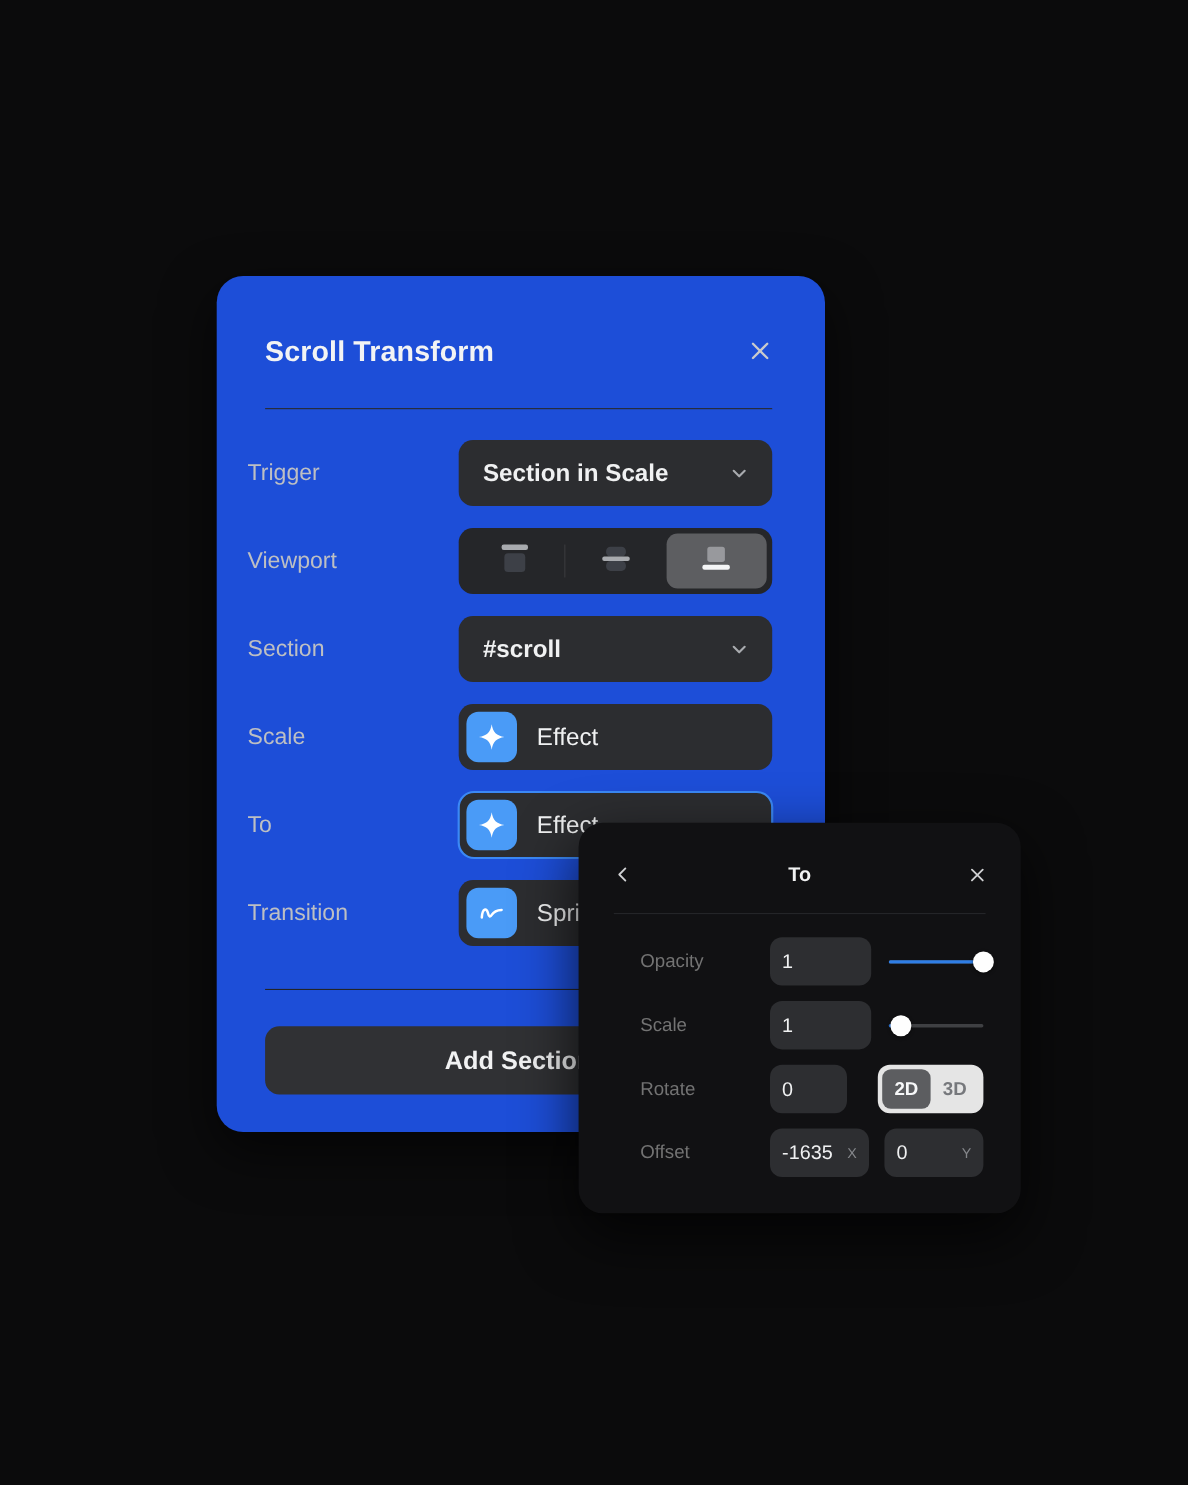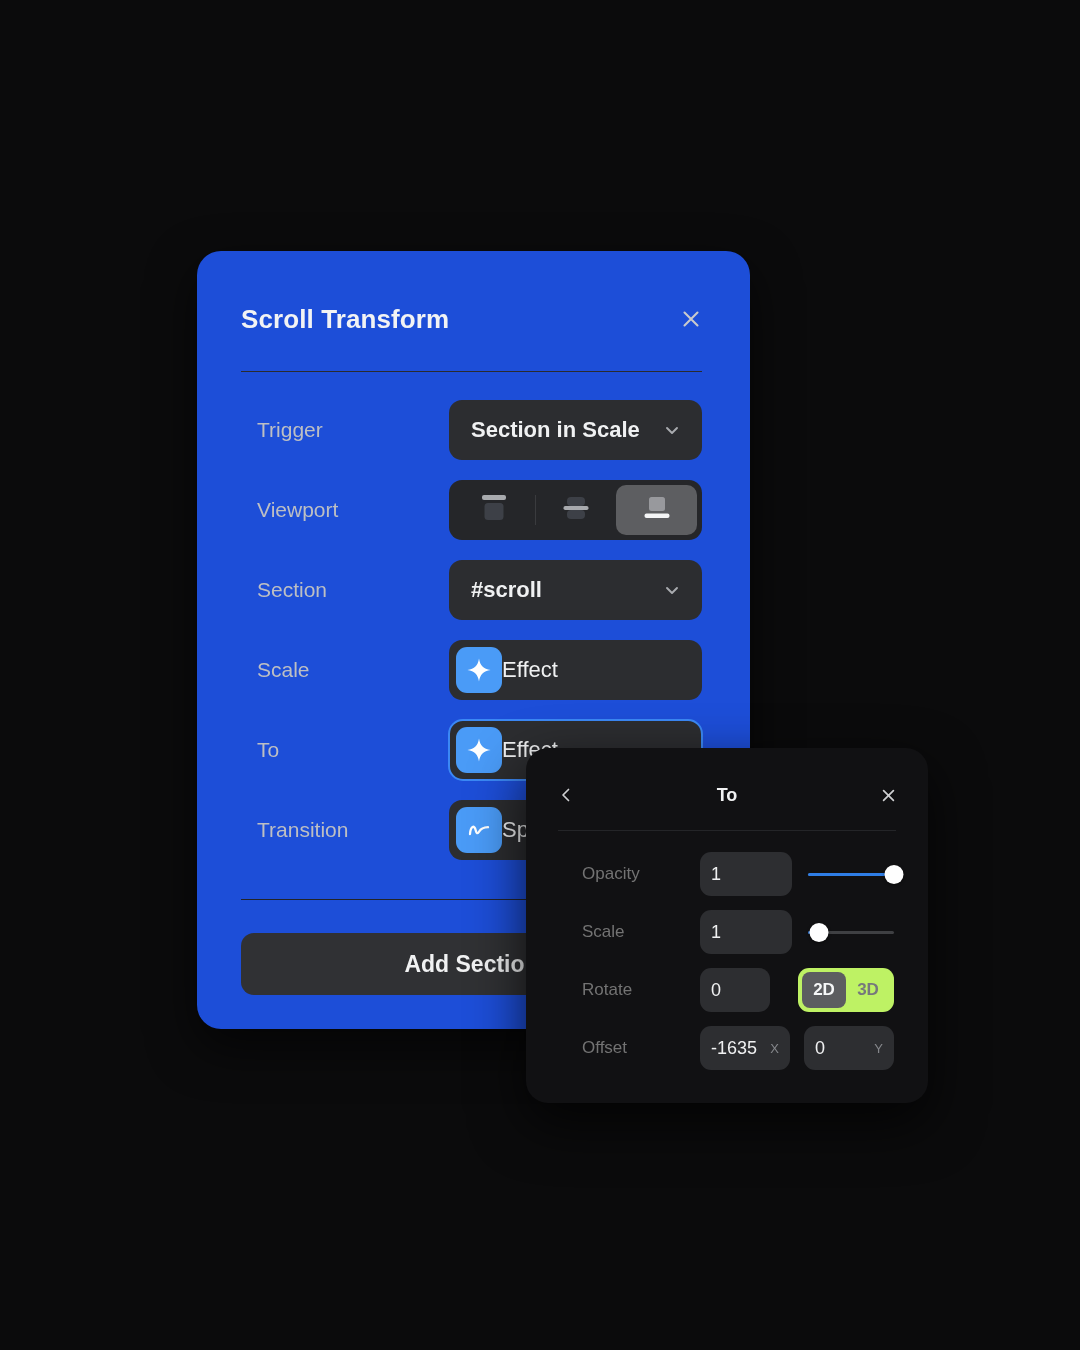--- a/index.html
+++ b/index.html
@@ -56,21 +56,21 @@
   .close-x svg { display:block; }
 
   .p1-divider {
     position: absolute;
     left: 44px; right: 48px;
     top: 120px;
     height: 1px;
     background: #2a2b2e;
   }
 
-  .rows { position: absolute; left: 60px; top: 148px; right: 48px; }
+  .rows { position: absolute; left: 28px; top: 148px; right: 48px; }
 
   .row {
     display: flex;
     align-items: center;
     height: 62px;
     margin-bottom: 18px;
   }
   .row:last-child { margin-bottom: 0; }
 
   .row-label {
@@ -144,21 +144,21 @@
   .sq-icon {
     width: 46px; height: 46px;
     border-radius: 11px;
     background: #4a9bf7;
     display: flex;
     align-items: center;
     justify-content: center;
     flex: 0 0 46px;
   }
   .field-btn .fl {
-    margin-left: 0;
+    margin-left: 18px;
     font-size: 22px;
     color: #f0f1f2;
     white-space: nowrap;
   }
 
   .p1-divider-2 {
     position: absolute;
     left: 44px; right: 48px;
     top: 648px;
     height: 1px;
@@ -297,21 +297,21 @@
     width: 19px; height: 19px;
     border-radius: 50%;
     background: #fefefe;
     box-shadow: 0 1px 3px rgba(0,0,0,.55);
     transform: translateX(-50%);
   }
 
   .dim-group {
     margin-left: 28px;
     height: 44px;
-    background: #bef264;
+    background: #e5e5e5;
     border-radius: 11px;
     display: flex;
     align-items: center;
     padding: 4px;
     gap: 0;
   }
   .dim {
     width: 44px;
     height: 36px;
     border-radius: 8px;

